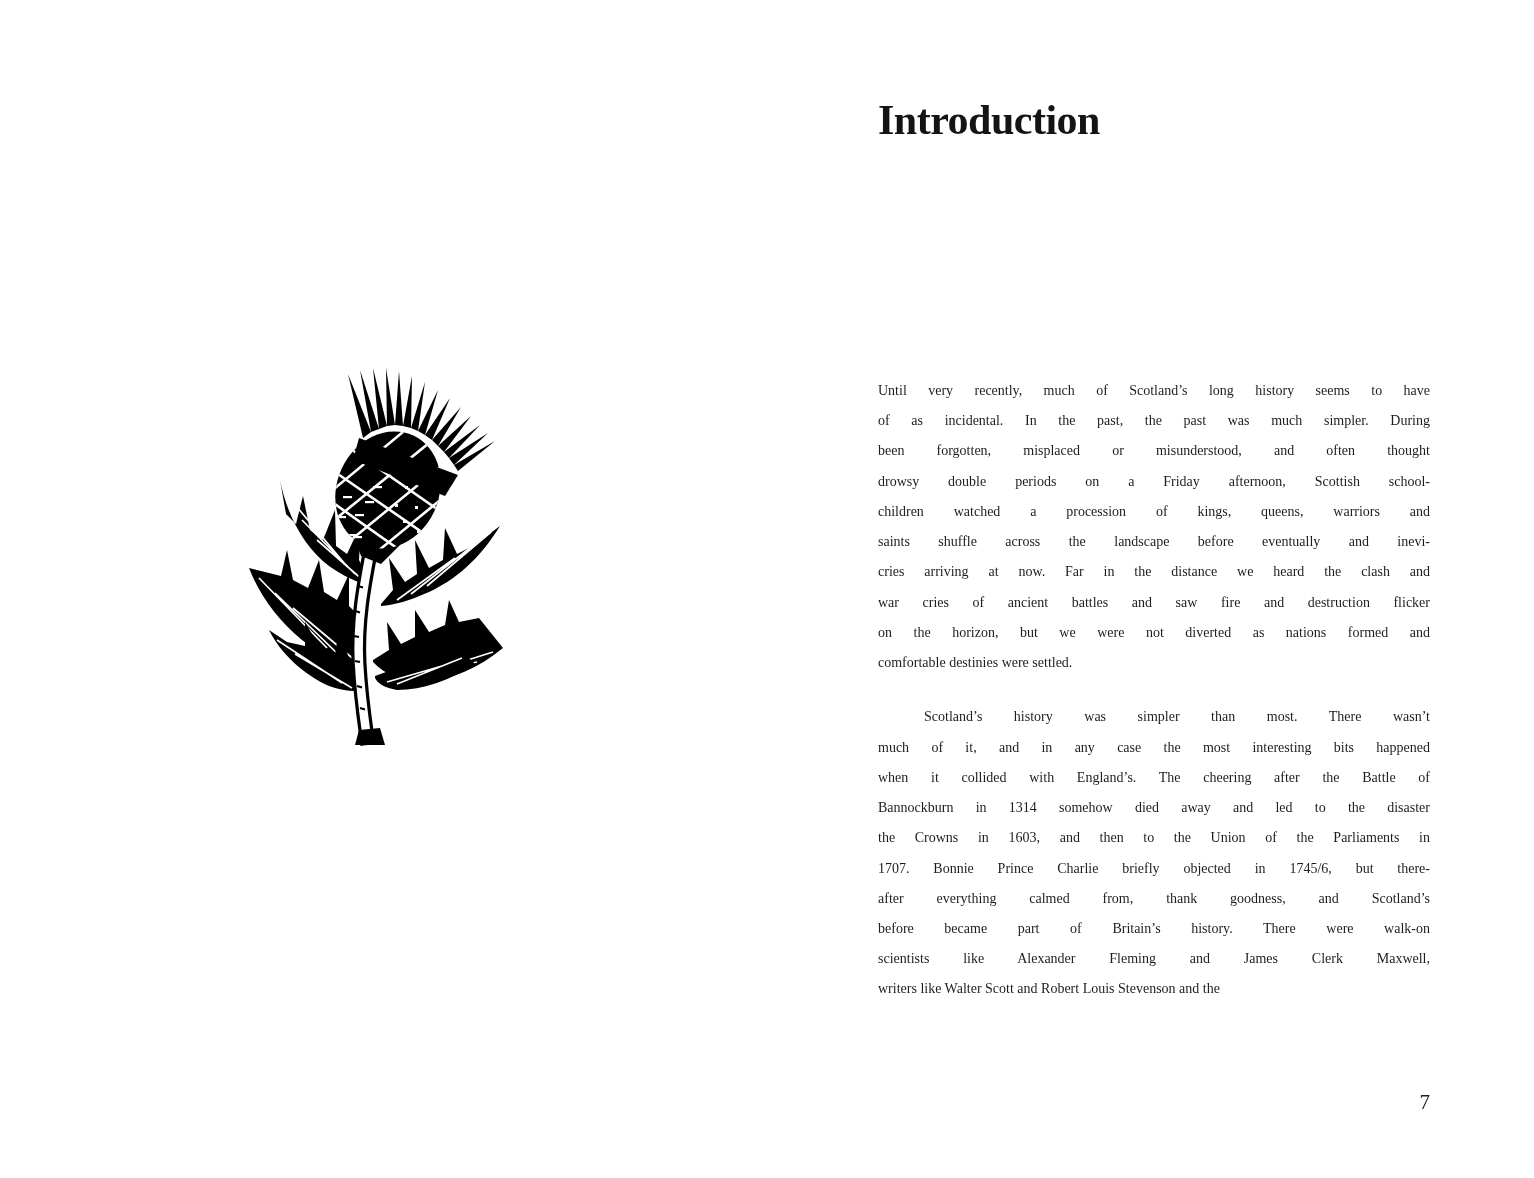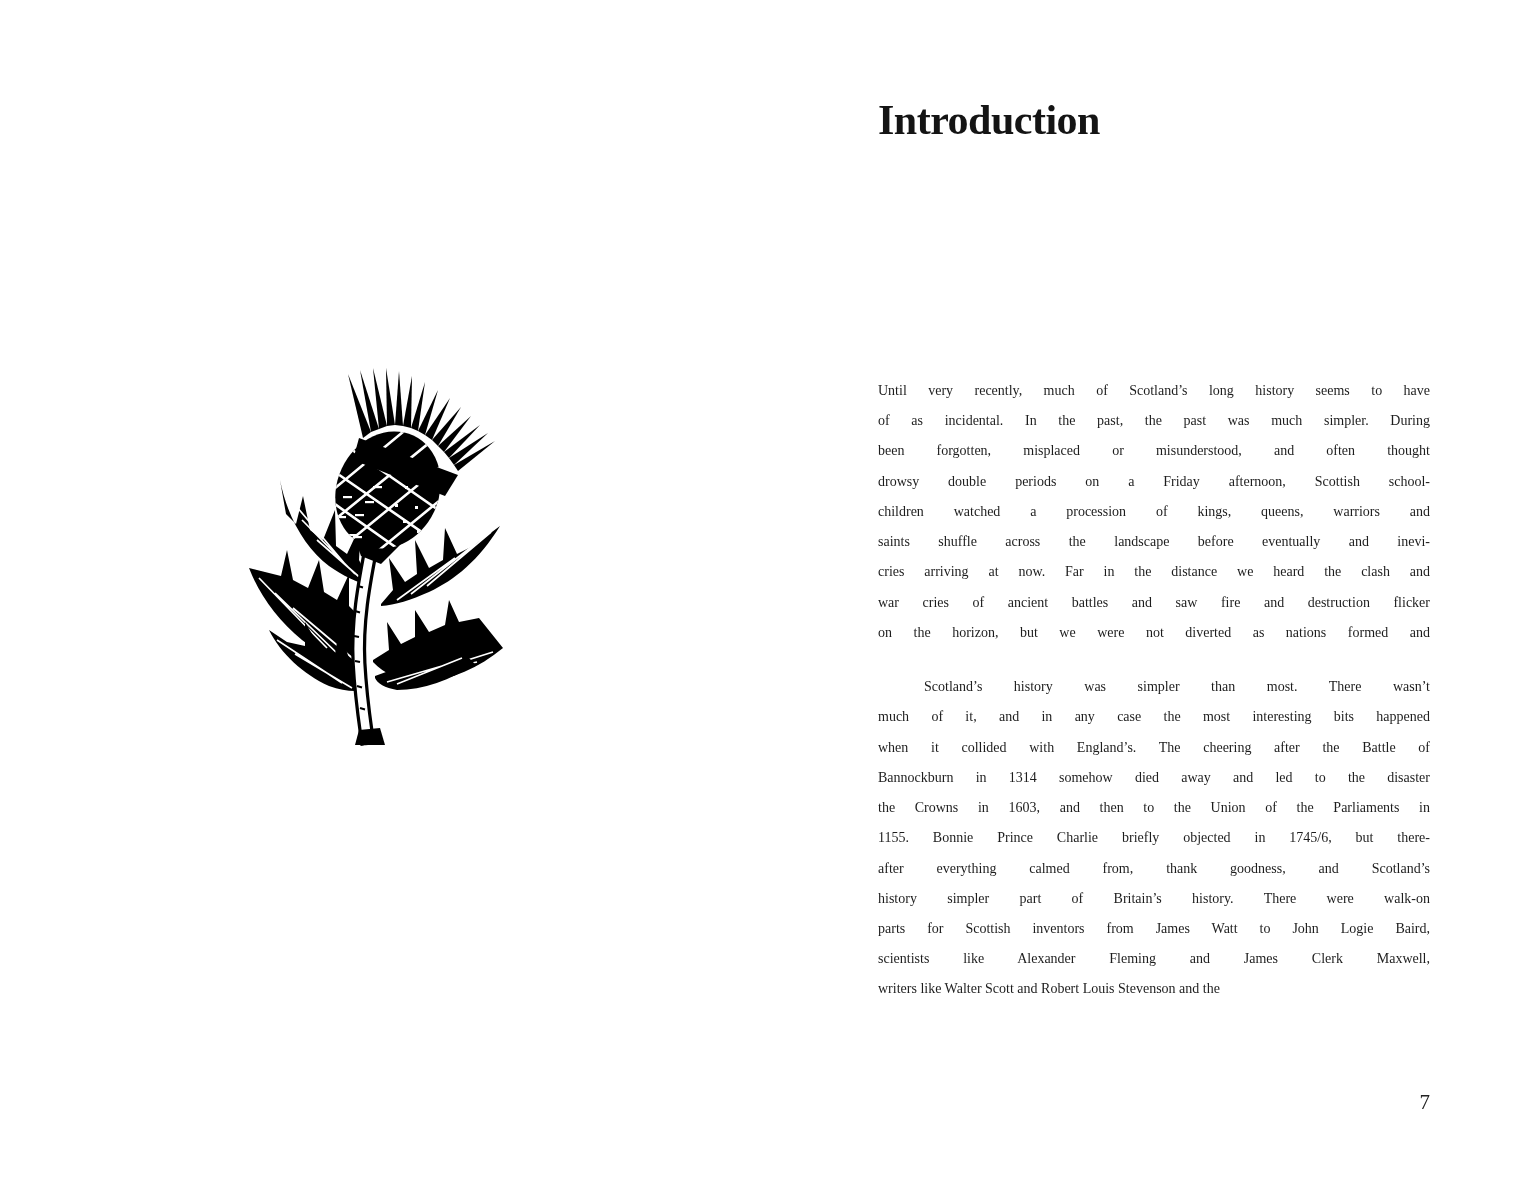--- a/index.html
+++ b/index.html
@@ -158,31 +158,31 @@
         <div>
           <div class="line">Until very recently, much of Scotland’s long history seems to have</div>
           <div class="line">of as incidental. In the past, the past was much simpler. During</div>
           <div class="line">been forgotten, misplaced or misunderstood, and often thought</div>
           <div class="line">drowsy double periods on a Friday afternoon, Scottish school-</div>
           <div class="line">children watched a procession of kings, queens, warriors and</div>
           <div class="line">saints shuffle across the landscape before eventually and inevi-</div>
           <div class="line">cries arriving at now. Far in the distance we heard the clash and</div>
           <div class="line">war cries of ancient battles and saw fire and destruction flicker</div>
           <div class="line">on the horizon, but we were not diverted as nations formed and</div>
+          <div class="line last">comfortable destinies were settled.</div>
         </div>
         <div>
           <div class="line indent">Scotland’s history was simpler than most. There wasn’t</div>
           <div class="line">much of it, and in any case the most interesting bits happened</div>
           <div class="line">when it collided with England’s. The cheering after the Battle of</div>
           <div class="line">Bannockburn in 1314 somehow died away and led to the disaster</div>
           <div class="line">the Crowns in 1603, and then to the Union of the Parliaments in</div>
-          <div class="line">1155. Bonnie Prince Charlie briefly objected in 1745/6, but there-</div>
+          <div class="line">1707. Bonnie Prince Charlie briefly objected in 1745/6, but there-</div>
           <div class="line">after everything calmed from, thank goodness, and Scotland’s</div>
-          <div class="line">history simpler part of Britain’s history. There were walk-on</div>
-          <div class="line">parts for Scottish inventors from James Watt to John Logie Baird,</div>
+          <div class="line">before became part of Britain’s history. There were walk-on</div>
           <div class="line">scientists like Alexander Fleming and James Clerk Maxwell,</div>
           <div class="line last">writers like Walter Scott and Robert Louis Stevenson and the</div>
         </div>
       </div>
     <div class="page-number">7</div>
   </div>
 
 </div>
 
 </body></html>

